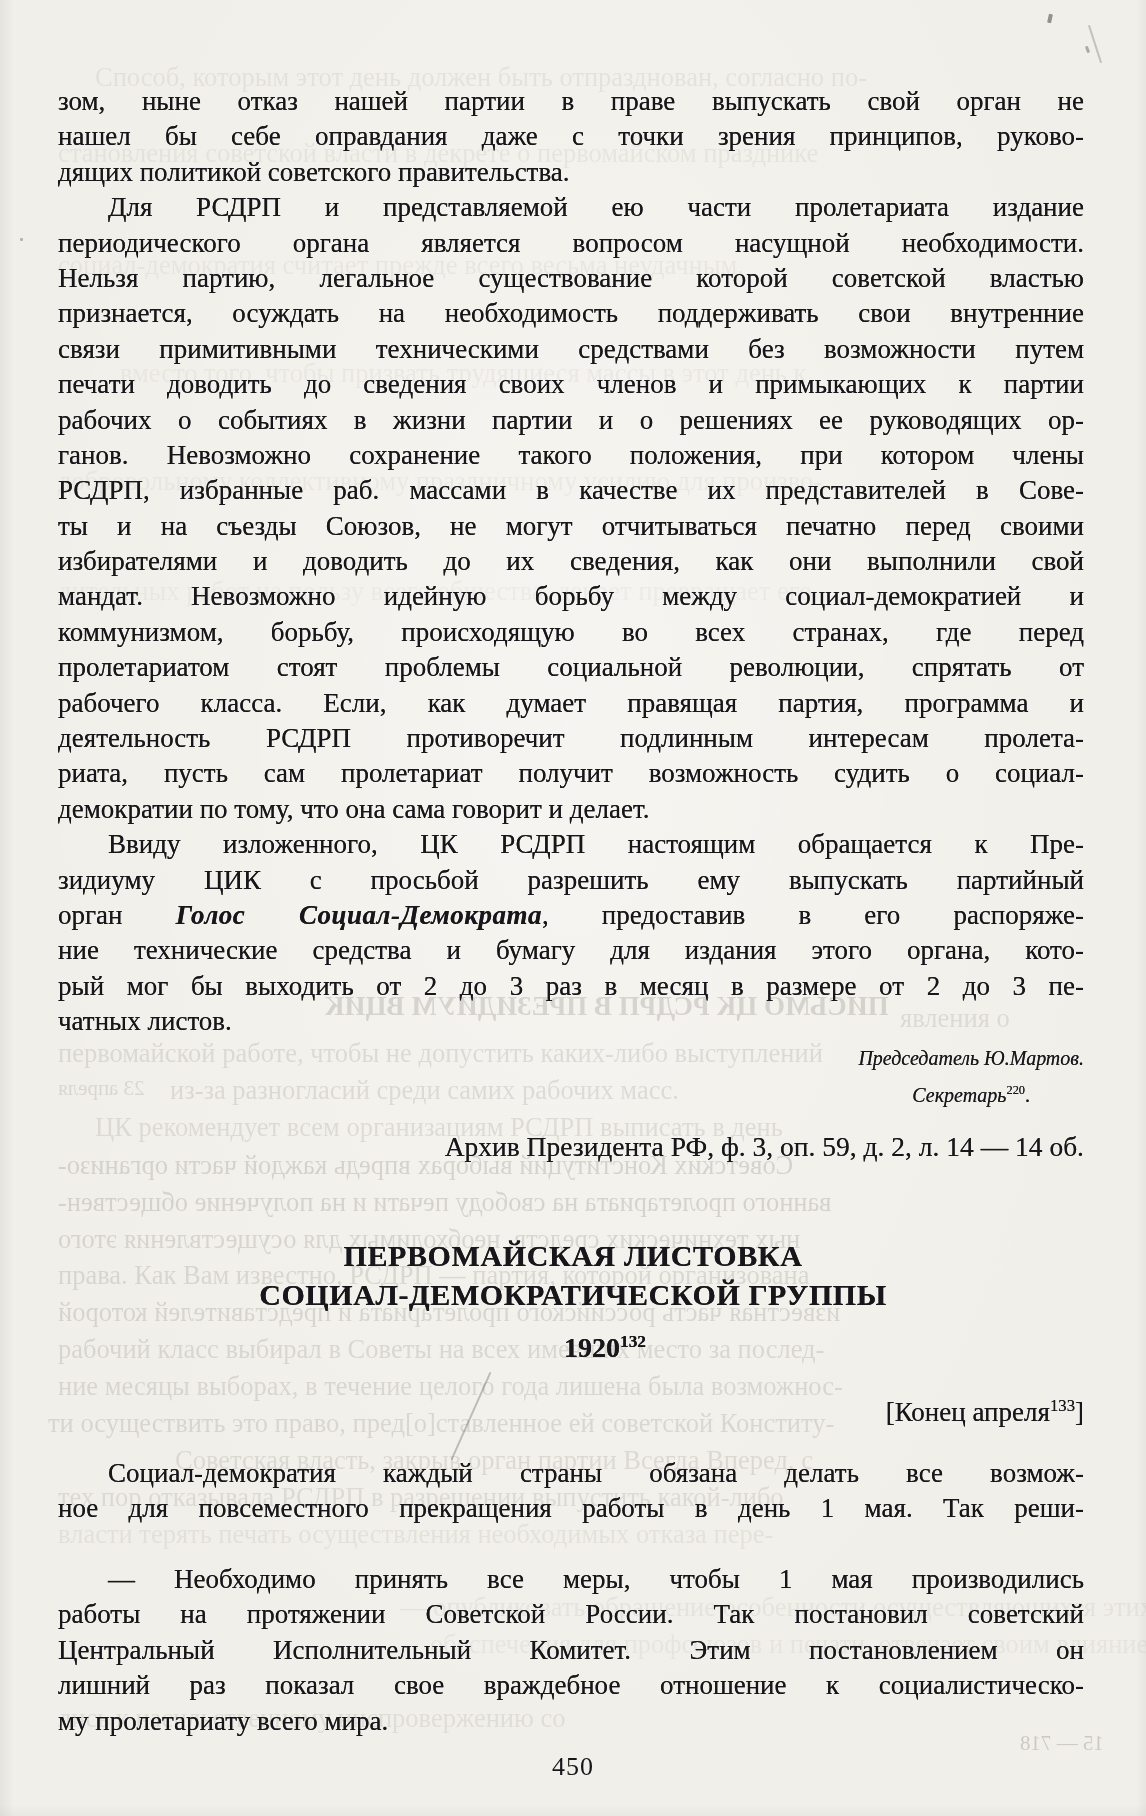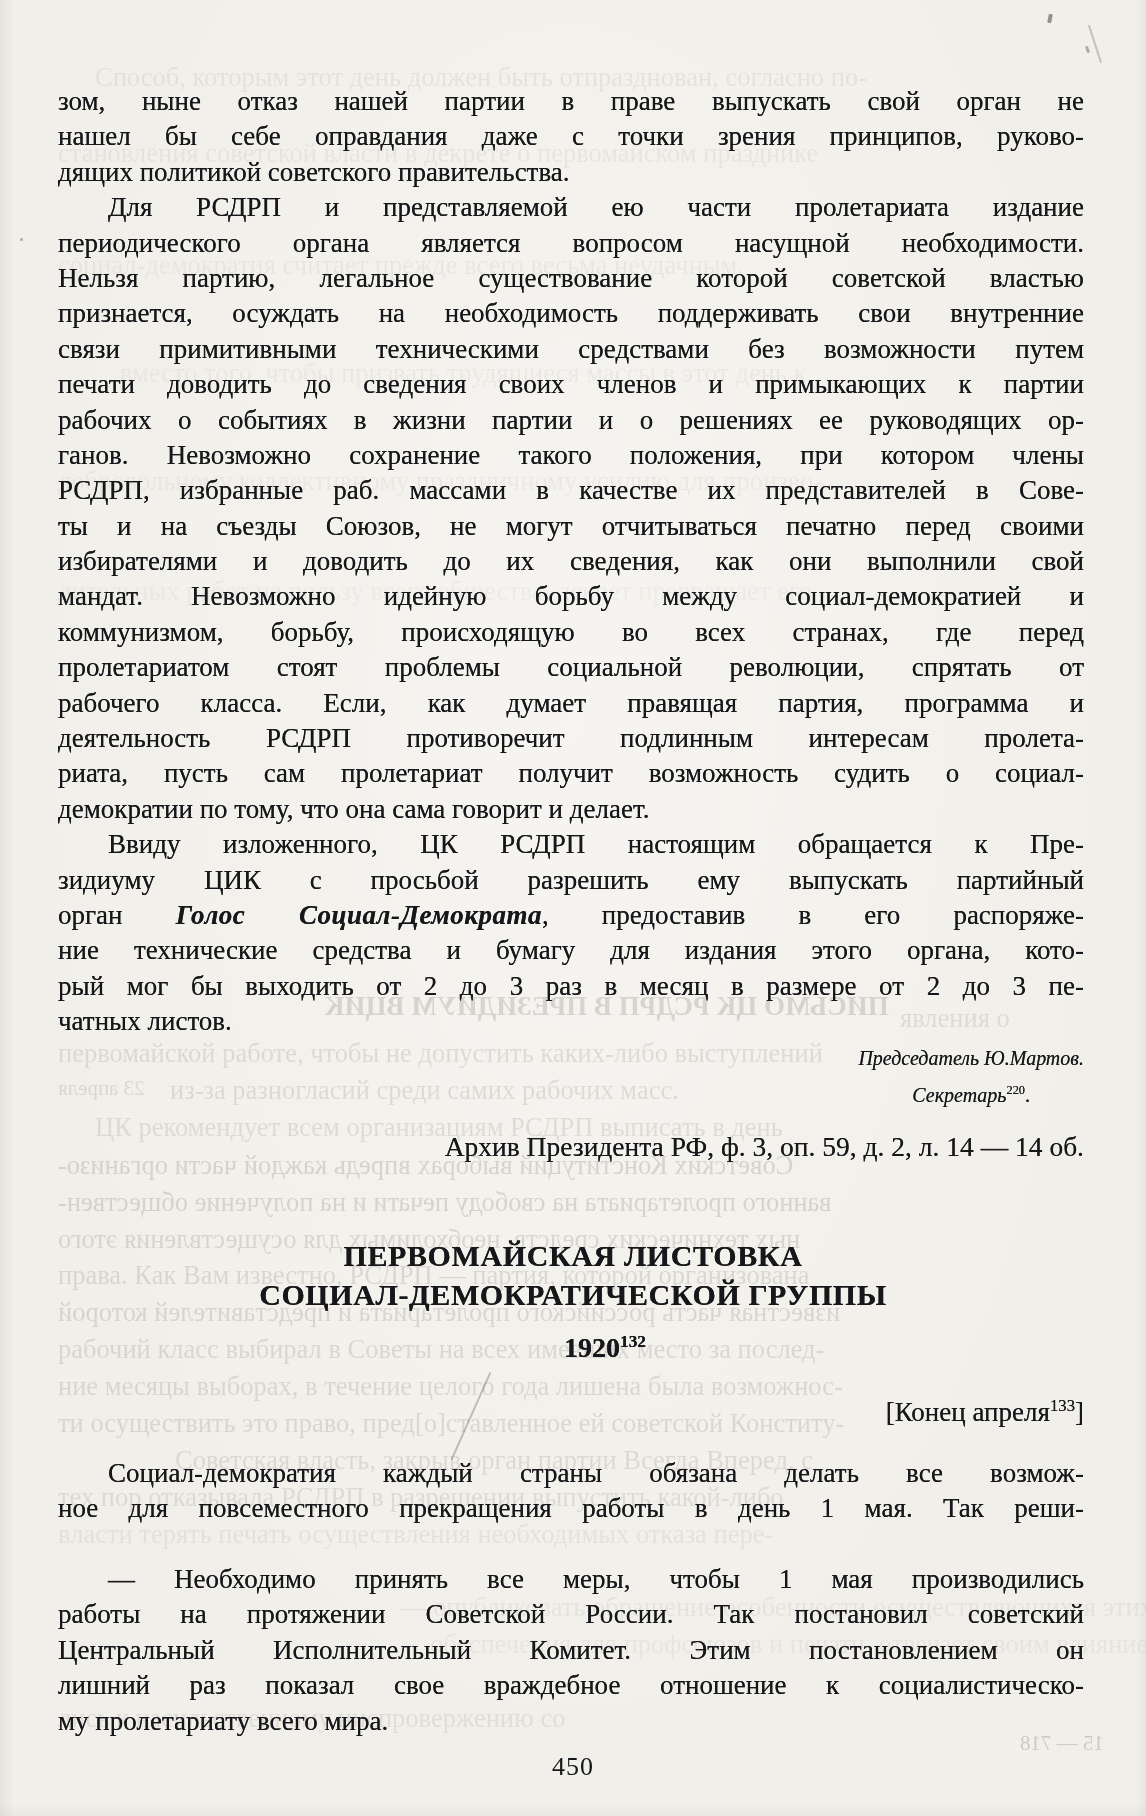--- a/index.html
+++ b/index.html
@@ -105,21 +105,21 @@
   <div class="ghost" style="top:1077px;left:170px;opacity:0.17">из-за разногласий среди самих рабочих масс.</div>
   <div class="ghost mir small" style="top:1078px;left:58px;opacity:0.18">23 апреля</div>
   <div class="ghost" style="top:1114px;left:95px;opacity:0.16">ЦК рекомендует всем организациям РСДРП выписать в день</div>
   <div class="ghost mir" style="top:1152px;left:58px;opacity:0.22">Советских Конституций выборах впредь каждой части организо-</div>
   <div class="ghost mir" style="top:1189px;left:58px;opacity:0.22">ванного пролетариата на свободу печати и на получение обществен-</div>
   <div class="ghost mir" style="top:1226px;left:58px;opacity:0.20">ных технических средств, необходимых для осуществления этого</div>
   <div class="ghost" style="top:1262px;left:58px;opacity:0.19">права. Как Вам известно, РСДРП — партия, которой организована</div>
   <div class="ghost mir" style="top:1299px;left:58px;opacity:0.20">известная часть российского пролетариата и представителей которой</div>
   <div class="ghost" style="top:1336px;left:58px;opacity:0.19">рабочий класс выбирал в Советы на всех имевших место за послед-</div>
   <div class="ghost" style="top:1373px;left:58px;opacity:0.19">ние месяцы выборах, в течение целого года лишена была возможнос-</div>
-  <div class="ghost" style="top:1410px;left:58px;opacity:0.19">ти осуществить это право, пред[о]ставленное ей советской Конститу-</div>
+  <div class="ghost" style="top:1410px;left:48px;opacity:0.19">ти осуществить это право, пред[о]ставленное ей советской Конститу-</div>
   <div class="ghost" style="top:1447px;left:175px;opacity:0.17">Советская власть, закрыв орган партии Всегда Вперед, с</div>
   <div class="ghost" style="top:1484px;left:58px;opacity:0.16">тех пор отказывала РСДРП в разрешении выпустить какой-либо</div>
   <div class="ghost" style="top:1521px;left:58px;opacity:0.10">власти терять печать осуществления необходимых отказа пере-</div>
   <div class="ghost" style="top:1594px;left:400px;opacity:0.09">— опубликовать обращение особенности осуществляющихся этих</div>
   <div class="ghost" style="top:1631px;left:430px;opacity:0.08">обеспечения для профсоюзов и печати, отвечает своим влиянием</div>
   <div class="ghost" style="top:1705px;left:58px;opacity:0.13">лись к насильственному ниспровержению со</div>
   <div class="ghost mir small" style="top:1733px;left:1020px;opacity:0.28">15 — 718</div>
 
   <div class="speck" style="top:14px;left:1048px;width:4px;height:9px;opacity:0.55;transform:rotate(12deg)"></div>
   <div class="speck" style="top:46px;left:1086px;width:3px;height:7px;opacity:0.4;transform:rotate(-20deg)"></div>

